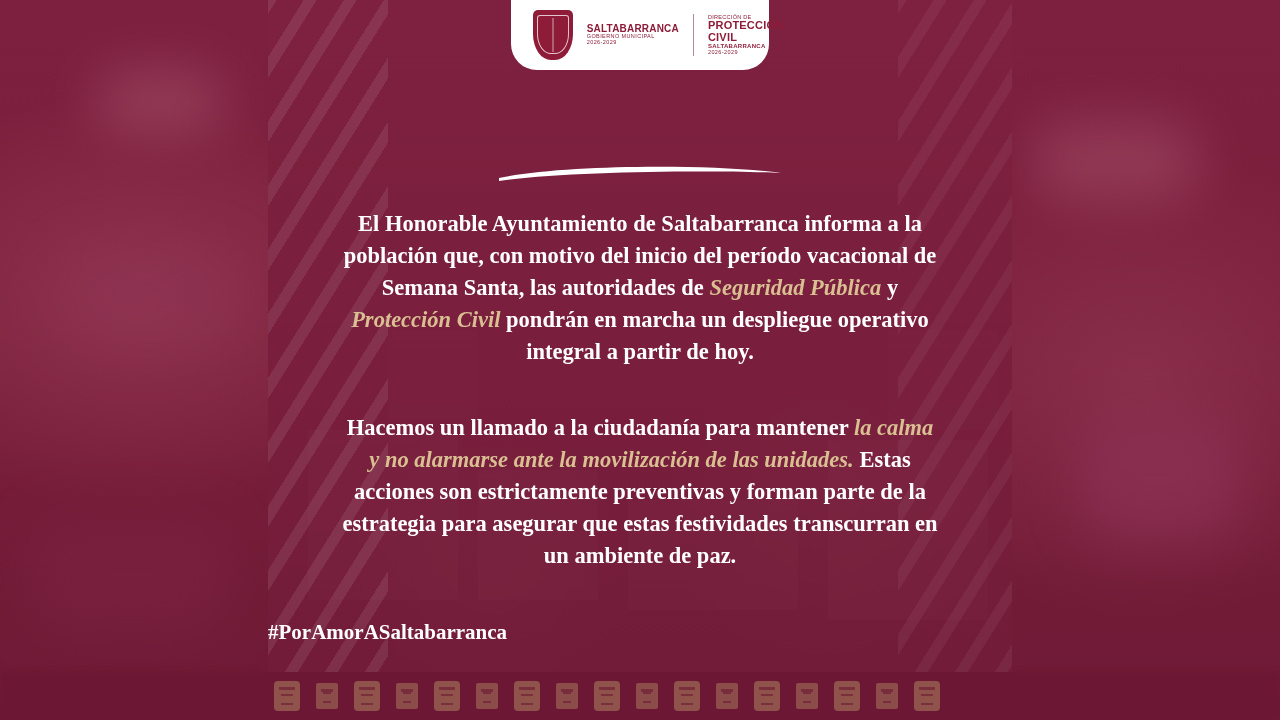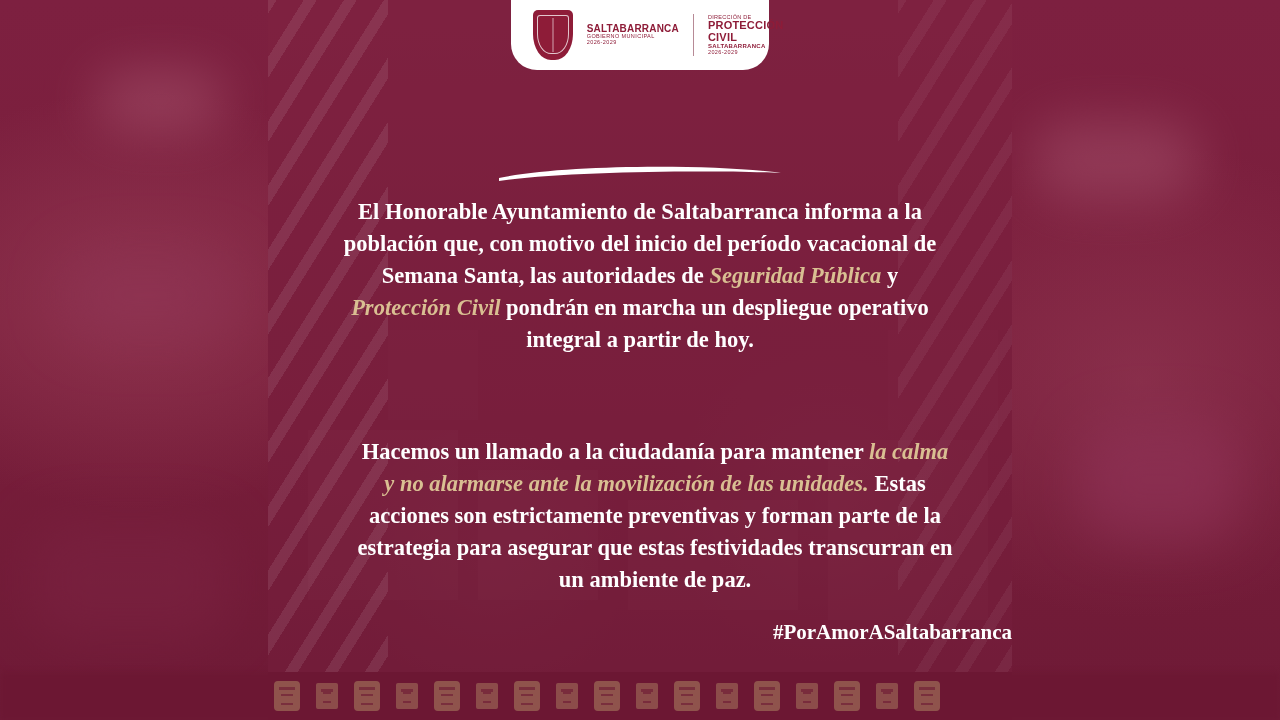--- a/index.html
+++ b/index.html
@@ -210,32 +210,32 @@
     position: absolute;
     left: 72px;
     width: 600px;
     text-align: center;
     color: #ffffff;
     font-size: 22.5px;
     line-height: 1.42;
     font-weight: bold;
     font-family: "Liberation Serif", serif;
   }
-  #para1 { top: 196px; }
-  #para2 { top: 436px; margin-left: 15px; }
+  #para1 { top: 208px; }
+  #para2 { top: 412px; }
   .hl {
     color: #d9bf92;
     font-style: italic;
   }
   .hashtag {
     position: absolute;
     top: 620px;
     left: 0;
     width: 100%;
-    text-align: right;
+    text-align: left;
     color: #ffffff;
     font-size: 21px;
     font-weight: bold;
     font-family: "Liberation Serif", serif;
   }
 
   
   .band {
     position: absolute;
     left: 0;

